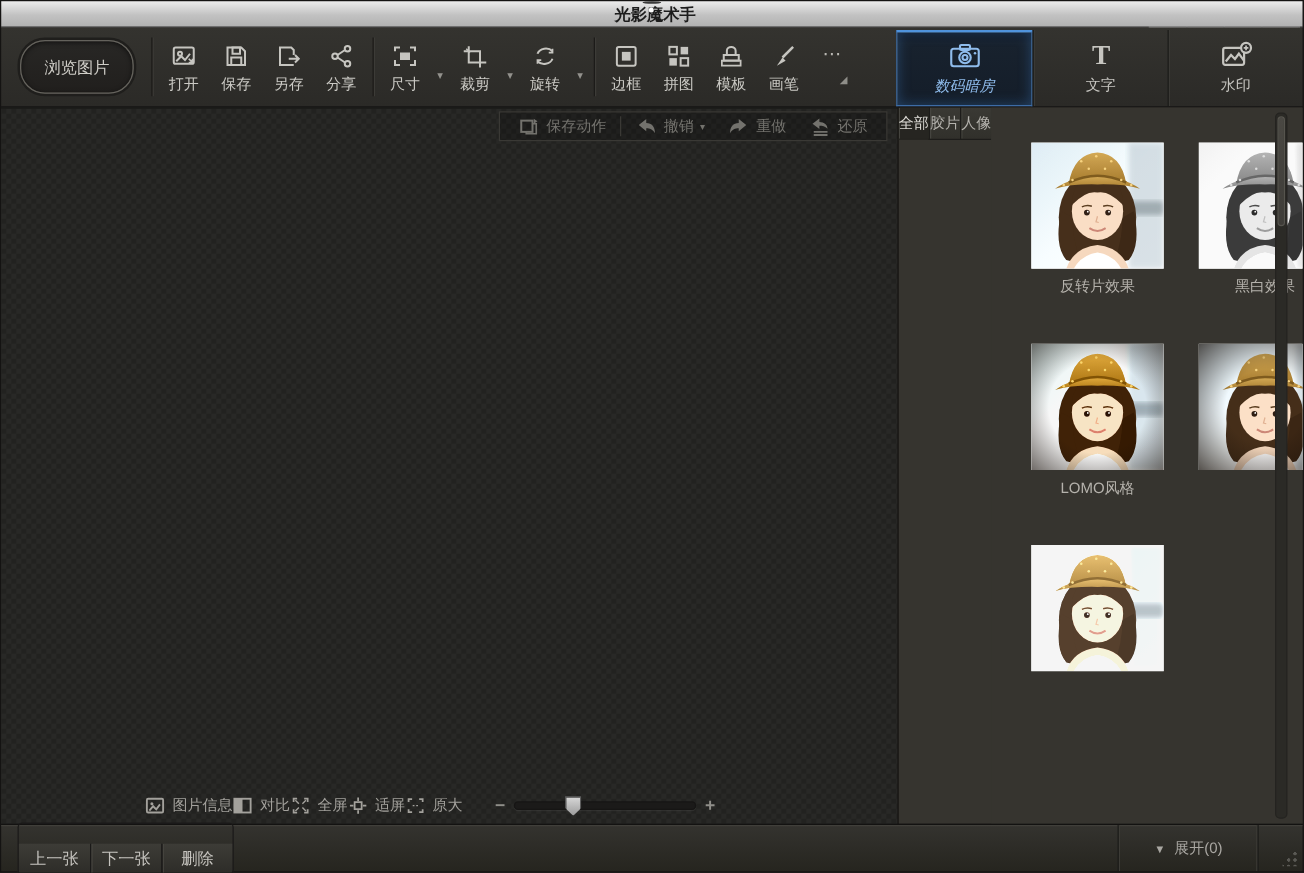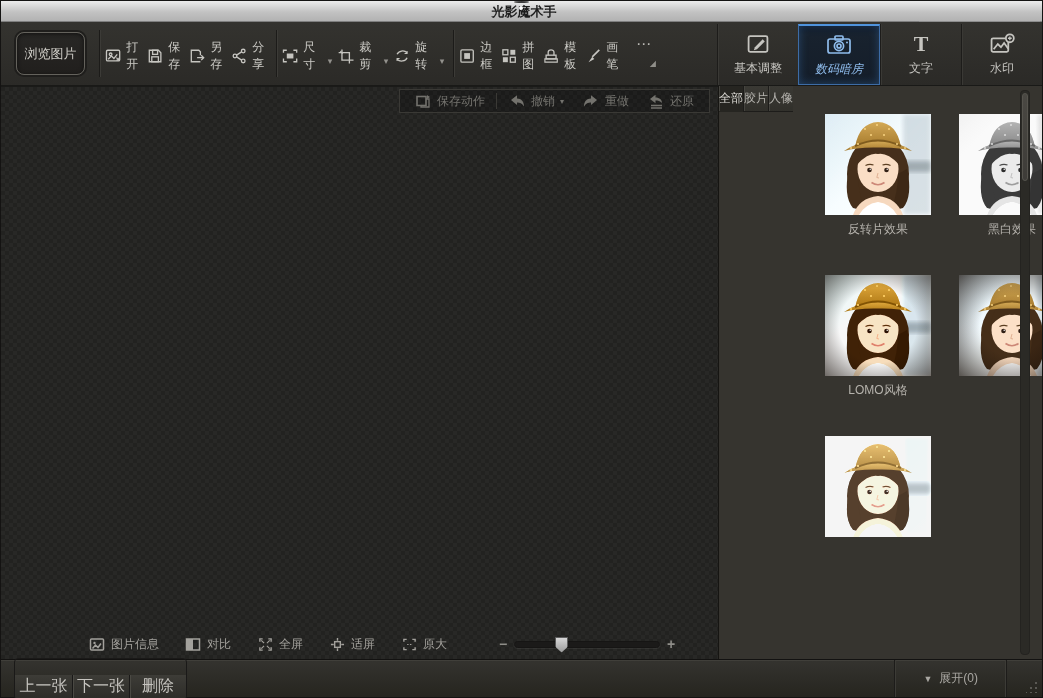--- a/index.html
+++ b/index.html
@@ -24,26 +24,26 @@
   .win-controls { margin-left:auto; display:flex; height:19px; }
   .win-btn { width:31px; height:19px; display:flex; align-items:center; justify-content:center;
     background:linear-gradient(#e9e9e9,#bcbcbc); border:1px solid #8d8d8d; margin-left:-1px;
     color:#3c3c3c; font-weight:bold; font-size:12px; cursor:default; }
   .win-btn svg { display:block; }
   .maxglyph { width:10px; height:8px; border:1.5px solid #3c3c3c; border-top-width:3px; }
 
   
   .toolbar { height:64px; background:linear-gradient(#34332f,#2b2a27);
     border-bottom:1px solid #191917; display:flex; align-items:stretch; position:relative; }
-  .browse-btn { margin:10px 10px 10px 15px; width:69px; border-radius:8px;
+  .browse-btn { margin:10px 10px 10px 15px; width:91px; border-radius:20px;
     background:linear-gradient(#282725,#211f1d); border:1px solid #64625c;
     box-shadow:0 0 0 2px #1f1e1c, inset 0 1px 4px rgba(0,0,0,.6);
     color:#cfcdc7; font-size:13px; display:flex; align-items:center; justify-content:center; }
   .tb-sep { width:1px; background:#1c1b19; box-shadow:1px 0 0 #3c3b37; margin:8px 4px; }
-  .tb-btn { width:42px; display:flex; flex-direction:row; align-items:center;
+  .tb-btn { width:42px; display:flex; flex-direction:column; align-items:center;
     justify-content:center; gap:4px; padding-top:4px; color:#cbcac5; }
   .tb-btn .lbl { font-size:12px; color:#cbcac5; }
   .tb-btn svg { stroke:#c6c5c0; fill:none; stroke-width:1.6; }
   .dd-arrow { width:14px; display:flex; align-items:center; justify-content:center;
     color:#93928d; font-size:9px; padding-top:14px; }
   .more-btn { width:36px; display:flex; flex-direction:column; align-items:center;
     justify-content:center; color:#b9b8b3; }
   .more-dots { font-size:15px; letter-spacing:1px; line-height:10px; }
   .more-corner { font-size:8px; align-self:flex-end; margin:10px 6px 0 0; color:#8f8e89; }
 
@@ -70,21 +70,21 @@
     border:1px solid #3a3935; border-radius:0; background:rgba(0,0,0,.18); padding:0 6px; }
   .action-item { display:flex; align-items:center; gap:5px; color:#73726d; padding:0 9px;
     font-size:12px; }
   .action-item svg { stroke:#73726d; fill:none; stroke-width:1.6; }
   .action-item .afill { fill:#73726d; stroke:none; }
   .ag-sep { width:1px; height:16px; background:#3a3935; margin:0 2px; }
   .mini-dd { font-size:8px; color:#73726d; }
 
   .canvas-body { flex:1; }
 
-  .canvas-footer { height:30px; display:flex; align-items:center; padding-left:88px; gap:26px; }
+  .canvas-footer { height:30px; display:flex; align-items:center; padding-left:115px; }
   .cf-item { display:flex; align-items:center; gap:5px; color:#a3a19c; font-size:12px; }
   .cf-item svg { stroke:#a3a19c; fill:none; stroke-width:1.5; }
   .cf-item .ffill { fill:#a3a19c; stroke:none; }
   .zoom-ctl { display:flex; align-items:center; margin-left:22px; }
   .zoom-minus,.zoom-plus { color:#8f8e89; font-size:14px; font-weight:bold; width:16px; text-align:center; }
   .zoom-track { width:146px; height:7px; margin:0 3px; background:#1b1a19; border-radius:4px;
     border:1px solid #161514; box-shadow:0 1px 0 rgba(255,255,255,.06); position:relative; }
   .zoom-thumb { position:absolute; top:-5px; width:13px; height:16px; margin-left:-6px;
     background:linear-gradient(#d6d6d6,#9d9d9d); border:1px solid #5d5d5d;
     clip-path:polygon(0 0,100% 0,100% 62%,50% 100%,0 62%); }
@@ -128,21 +128,21 @@
   .panel-scroll-thumb { position:absolute; top:2px; left:1px; right:1px; height:88px;
     background:linear-gradient(#4a4843,#3e3c38); border:1px solid #56544e; border-radius:3px; }
 
   
   .statusbar { height:38px; background:linear-gradient(#34332f,#26251f);
     border-top:1px solid #131211; box-shadow:inset 0 1px 0 #403f3a;
     display:flex; align-items:center; position:relative; }
   .nav-group { display:flex; margin-left:13px; border-radius:4px; overflow:hidden;
     border:1px solid #1a1918; box-shadow:0 1px 0 rgba(255,255,255,.05); }
   .nav-btn { width:57px; height:24px; display:flex; align-items:center; justify-content:center;
-    background:linear-gradient(#3d3c37,#2d2c28); color:#c6c4bf; font-size:16px;
+    background:linear-gradient(#3d3c37,#2d2c28); color:#c6c4bf; font-size:13px;
     border-left:1px solid #1a1918; box-shadow:inset 1px 0 0 #4a4943;margin-top:16px; }
   .nav-btn:first-child { border-left:none; box-shadow:none; }
   .expand-ctl { position:absolute; right:35px; top:0; bottom:0; display:flex; align-items:center;
     padding:0 28px; border-left:1px solid #1d1c1a; border-right:1px solid #1d1c1a;
     box-shadow:inset 1px 0 0 #3c3b36, inset -1px 0 0 #3c3b36; color:#a9a7a2; gap:7px; }
   .expand-arrow { font-size:9px; color:#a9a7a2; }
   .resize-grip { position:absolute; right:4px; bottom:4px; width:12px; height:12px;
     background:
       radial-gradient(circle at 10px 2px, #5a5954 1.2px, transparent 1.5px),
       radial-gradient(circle at 10px 7px, #5a5954 1.2px, transparent 1.5px),
@@ -334,27 +334,20 @@
           <path d="M10 11 l-4.5 6.5 7-4 z" fill="#c6c5c0" stroke="none"></path>
         </svg>
       <span class="lbl">画笔</span>
     </div>
     <div class="more-btn">
       <span class="more-dots">⋯</span>
       <span class="more-corner">◢</span>
     </div>
 
     <div class="main-tabs">
-      <div class="main-tab">
-        <svg width="26" height="23" viewBox="0 0 24 22">
-            <rect x="3" y="4" width="18" height="15" rx="1.5"></rect>
-            <path class="ticon-fill" d="M9 14.5 L16.5 7 l2 2 L11 16.5 l-3 1 z"></path>
-          </svg>
-        <span>基本调整</span>
-      </div>
       <div class="main-tab active">
         <svg width="26" height="23" viewBox="0 0 26 22">
             <rect x="2" y="5.5" width="22" height="14" rx="2"></rect>
             <rect x="9" y="2.5" width="8" height="4" rx="1"></rect>
             <circle cx="13" cy="12.5" r="4.6"></circle>
             <circle cx="13" cy="12.5" r="2"></circle>
             <circle cx="21" cy="9" r="1" class="ticon-fill"></circle>
           </svg>
         <span>数码暗房</span>
       </div>

